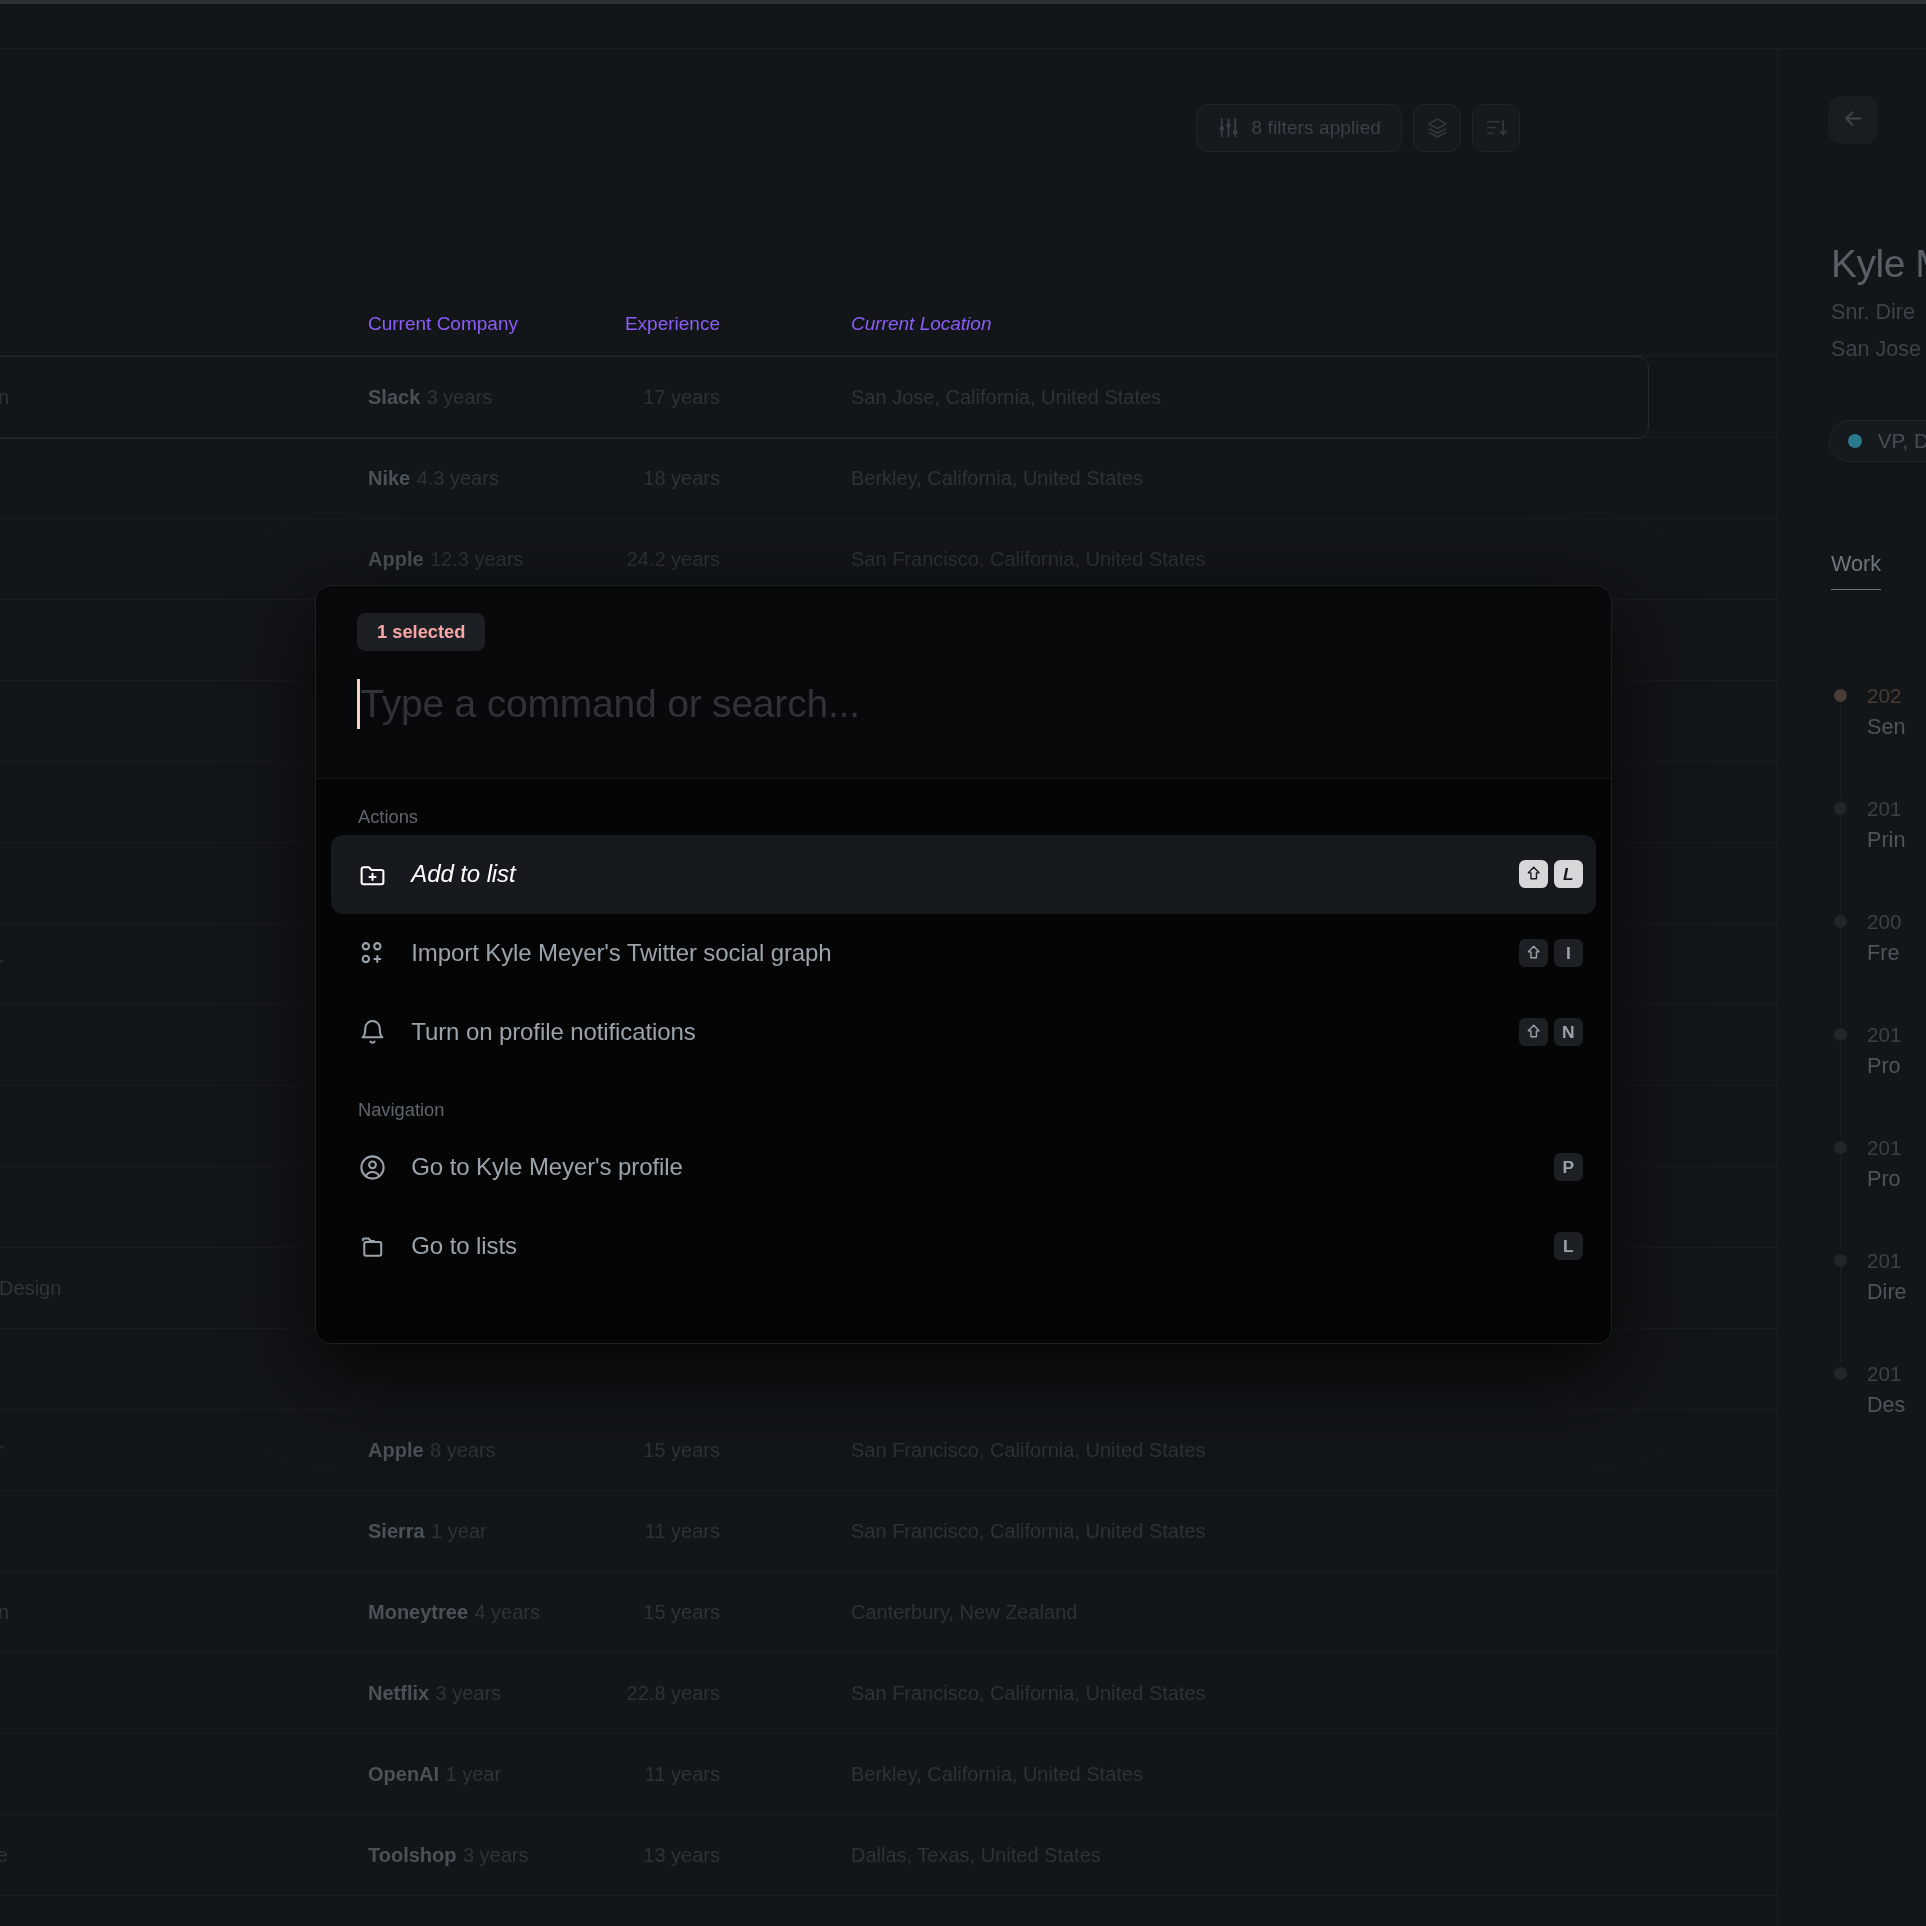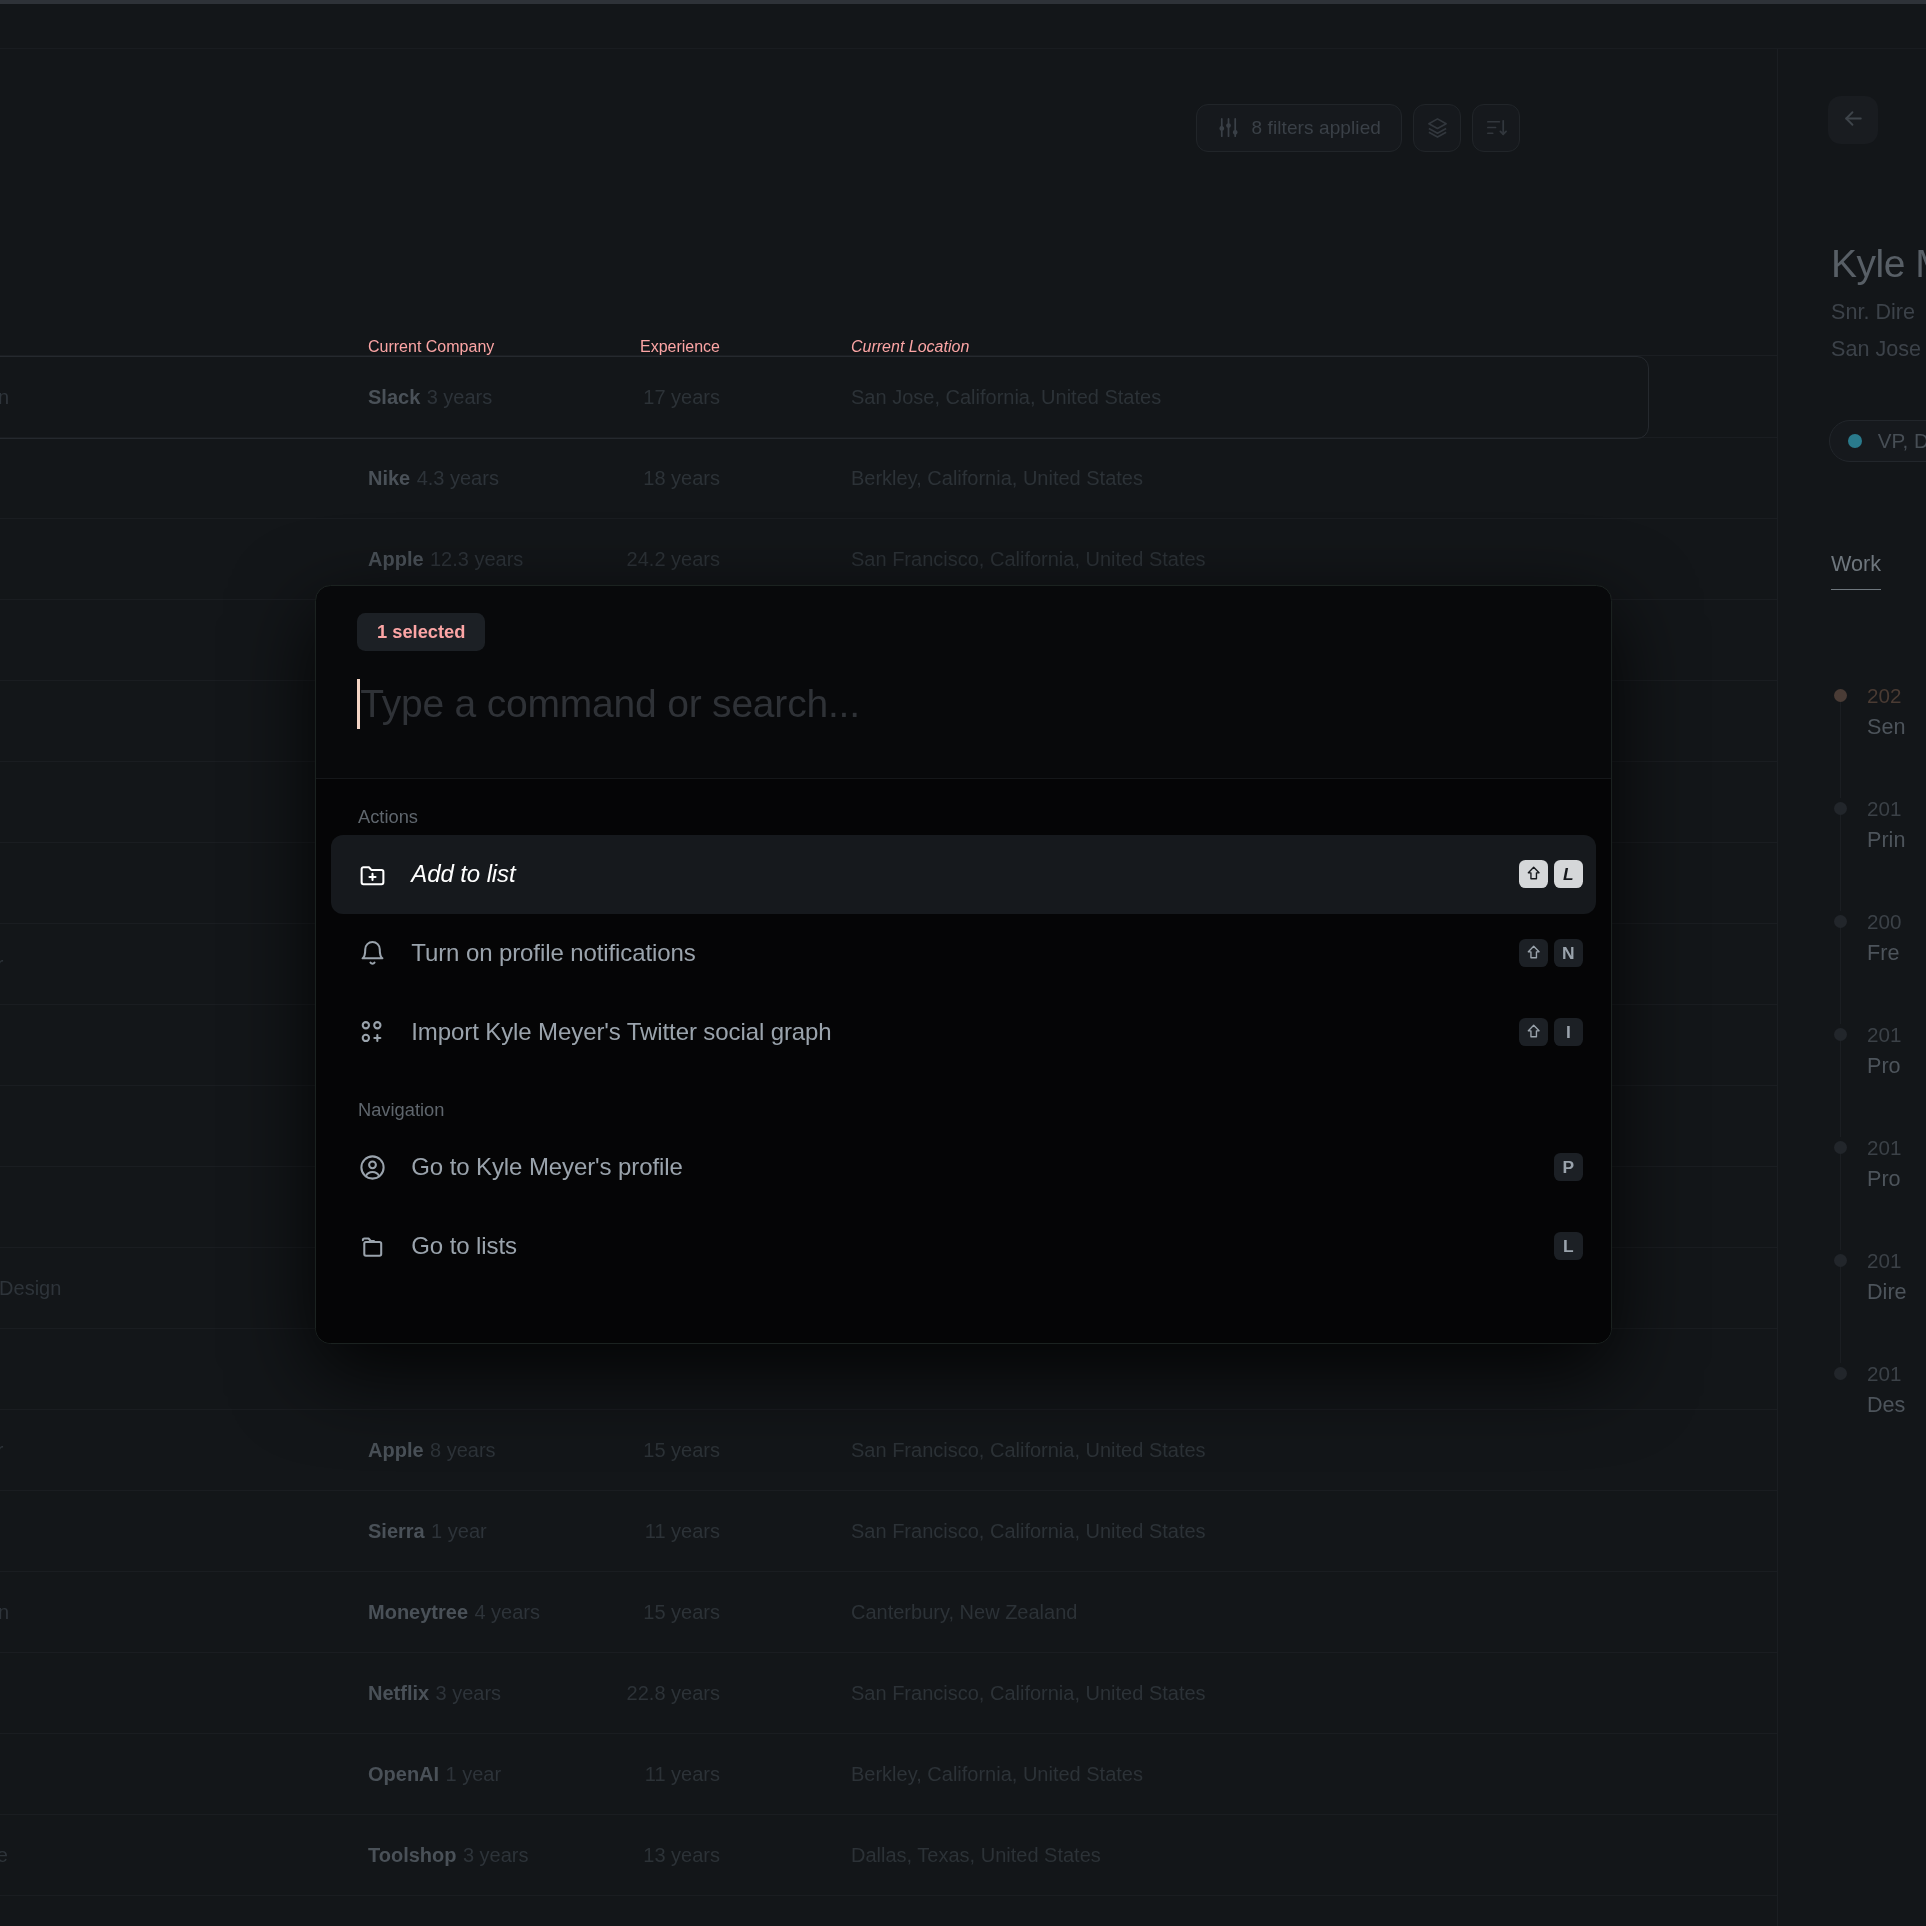--- a/index.html
+++ b/index.html
@@ -75,24 +75,24 @@
 
   
   #table-head {
     position: absolute;
     top: 261px; left: 0;
     width: 1777px; height: 46px;
     border-bottom: 0.9px solid #1b1e22;
   }
   .th {
     position: absolute;
-    color: #fca5a5;
-    font-size: 16px;
-    white-space: nowrap;
-    top: 28px;
+    color: #8b5cf6;
+    font-size: 19px;
+    white-space: nowrap;
+    top: 3px;
   }
   .th.c-company  { left: 368px; }
   .th.c-location { left: 851px; font-style: italic; }
   .th.c-exp      { right: 1057px; text-align: right; }
 
   
   #table-body {
     position: absolute;
     top: 308px; left: 0;
     width: 1777px;
@@ -609,54 +609,54 @@
               <svg width="17.4" height="17.4" viewBox="0 0 24 24" fill="none" stroke="#16191d" stroke-width="1.9" stroke-linecap="round" stroke-linejoin="round">
                 <path d="M12 3.2 4.6 10.8h3.6v8.2h7.6v-8.2h3.6z"></path>
               </svg>
             </span>
             <span class="kbd">L</span>
           </span>
         </div>
         <div class="cmd-row">
           <span class="cmd-icon">
             <svg width="29" height="29" viewBox="0 0 24 24" fill="none" stroke="#9aa3ac" stroke-width="1.7" stroke-linecap="round" stroke-linejoin="round">
+              <circle cx="6.5" cy="6" r="2.6"></circle>
+              <circle cx="16" cy="6" r="2.6"></circle>
+              <circle cx="6.5" cy="16.5" r="2.6"></circle>
+              <line x1="16" y1="14" x2="16" y2="19"></line>
+              <line x1="13.5" y1="16.5" x2="18.5" y2="16.5"></line>
+            </svg>
+          </span>
+          <span class="cmd-label">Import Kyle Meyer's Twitter social graph</span>
+          <span class="cmd-keys">
+            <span class="kbd">
+              <svg width="17.4" height="17.4" viewBox="0 0 24 24" fill="none" stroke="#9aa3ac" stroke-width="1.9" stroke-linecap="round" stroke-linejoin="round">
+                <path d="M12 3.2 4.6 10.8h3.6v8.2h7.6v-8.2h3.6z"></path>
+              </svg>
+            </span>
+            <span class="kbd">I</span>
+          </span>
+        </div>
+        <div class="cmd-row">
+          <span class="cmd-icon">
+            <svg width="29" height="29" viewBox="0 0 24 24" fill="none" stroke="#9aa3ac" stroke-width="1.7" stroke-linecap="round" stroke-linejoin="round">
               <path d="M18 8.5a6 6 0 1 0-12 0c0 6-2.2 7.5-2.2 7.5h16.4S18 14.5 18 8.5z"></path>
               <path d="M10.3 19.5a2 2 0 0 0 3.4 0"></path>
             </svg>
           </span>
           <span class="cmd-label">Turn on profile notifications</span>
           <span class="cmd-keys">
             <span class="kbd">
               <svg width="17.4" height="17.4" viewBox="0 0 24 24" fill="none" stroke="#9aa3ac" stroke-width="1.9" stroke-linecap="round" stroke-linejoin="round">
                 <path d="M12 3.2 4.6 10.8h3.6v8.2h7.6v-8.2h3.6z"></path>
               </svg>
             </span>
             <span class="kbd">N</span>
           </span>
         </div>
-        <div class="cmd-row">
-          <span class="cmd-icon">
-            <svg width="29" height="29" viewBox="0 0 24 24" fill="none" stroke="#9aa3ac" stroke-width="1.7" stroke-linecap="round" stroke-linejoin="round">
-              <circle cx="6.5" cy="6" r="2.6"></circle>
-              <circle cx="16" cy="6" r="2.6"></circle>
-              <circle cx="6.5" cy="16.5" r="2.6"></circle>
-              <line x1="16" y1="14" x2="16" y2="19"></line>
-              <line x1="13.5" y1="16.5" x2="18.5" y2="16.5"></line>
-            </svg>
-          </span>
-          <span class="cmd-label">Import Kyle Meyer's Twitter social graph</span>
-          <span class="cmd-keys">
-            <span class="kbd">
-              <svg width="17.4" height="17.4" viewBox="0 0 24 24" fill="none" stroke="#9aa3ac" stroke-width="1.9" stroke-linecap="round" stroke-linejoin="round">
-                <path d="M12 3.2 4.6 10.8h3.6v8.2h7.6v-8.2h3.6z"></path>
-              </svg>
-            </span>
-            <span class="kbd">I</span>
-          </span>
-        </div>
         <div class="group-label">Navigation</div>
         <div class="cmd-row">
           <span class="cmd-icon">
             <svg width="29" height="29" viewBox="0 0 24 24" fill="none" stroke="#9aa3ac" stroke-width="1.7" stroke-linecap="round" stroke-linejoin="round">
               <circle cx="12" cy="12" r="9.2"></circle>
               <circle cx="12" cy="9.8" r="2.8"></circle>
               <path d="M6.4 19.2a6.2 6.2 0 0 1 11.2 0"></path>
             </svg>
           </span>
           <span class="cmd-label">Go to Kyle Meyer's profile</span>

